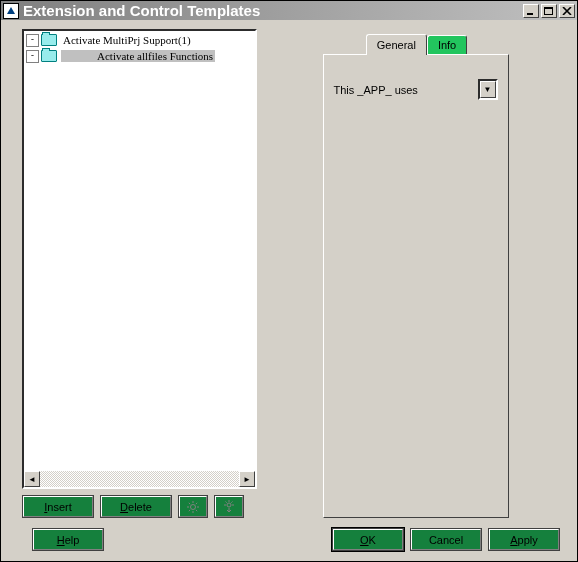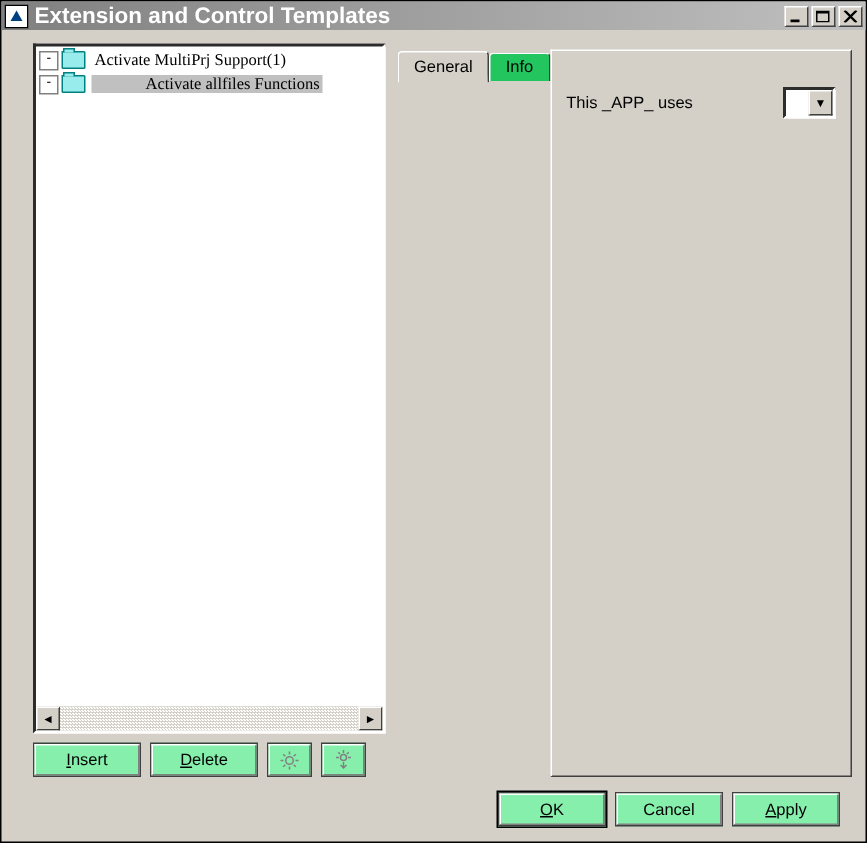--- a/index.html
+++ b/index.html
@@ -27,28 +27,28 @@
 .tree-row .expander { width:13px; height:13px; border:1px solid #808080; background:#fff; font-size:9px; line-height:9px; text-align:center; margin-right:2px; font-family:monospace; }
 .tree-row .folder { width:16px; height:12px; background:#98ecec; border:1px solid #008080; border-radius:0 1px 1px 1px; position:relative; margin-right:4px; }
 .tree-row .folder::before { content:""; position:absolute; top:-3px; left:0; width:6px; height:2px; background:#98ecec; border:1px solid #008080; border-bottom:none; }
 .tree-row .lbl { padding:0 2px;font-family:Liberation Serif, serif; }
 .tree-row.selected .lbl { background:#c0c0c0;padding-left:36px; }
 .hscroll { position:absolute; left:0; right:0; bottom:0; height:16px; background:#d4d0c8; display:flex; }
 .hscroll .arrow { width:16px; height:16px; background:#d4d0c8; border:1px solid #fff; border-right-color:#404040; border-bottom-color:#404040; display:flex; align-items:center; justify-content:center; font-size:8px; }
 .hscroll .track { flex:1; background:repeating-conic-gradient(#fff 0% 25%, #d4d0c8 0% 50%) 0/2px 2px; }
 
 .btn-row { display:flex; gap:6px; margin-top:6px; }
-.btn, .mainbtn { height:23px; background:#86efac; border:1px solid #404040; position:relative; display:flex; align-items:center; justify-content:center; padding:0 4px; cursor:default; }
+.btn, .mainbtn { height:23px; background:#15803d; border:1px solid #404040; position:relative; display:flex; align-items:center; justify-content:center; padding:0 4px; cursor:default; }
 .btn::before, .mainbtn::before { content:""; position:absolute; inset:0; border:1px solid #fff; border-right-color:#808080; border-bottom-color:#808080; pointer-events:none; }
 .btn { width:72px; }
 .btn.small { width:30px; }
 .btn .u { text-decoration:underline; }
 
 
-.right { flex:1; display:flex; padding-top:4px; }
+.right { flex:1; display:flex; flex-direction:column; padding-top:4px;align-items:center; }
 .tabs { display:flex; align-items:flex-end; height:21px; padding-left:2px; }
 .tab { padding:3px 10px 3px 10px; background:#22c55e; border:1px solid #808080; border-bottom:none; border-top-left-radius:3px; border-top-right-radius:3px; margin-right:0px; position:relative; cursor:default; }
 .tab.active { border-color:#fff #404040 #d4d0c8 #fff; z-index:2; background:#d4d0c8; margin-bottom:-1px; padding-top:4px; padding-bottom:4px; }
 .tab.inactive { border-color:#fff #404040 #404040 #fff; z-index:1; margin-top:2px; }
 .tabpage { flex:1; background:#d4d0c8; border:1px solid #fff; border-right-color:#404040; border-bottom-color:#404040; padding:24px 10px; }
 .field { display:flex; align-items:center; gap:4px; }
 .field label { width:140px; }
 .combo { flex:1; height:21px; background:#fff; border:2px inset #fff; border-top-color:#808080; border-left-color:#808080; display:flex; align-items:stretch; }
 .combo .val { flex:1; }
 .combo .drop { width:16px; background:#d4d0c8; border:1px solid #fff; border-right-color:#404040; border-bottom-color:#404040; display:flex; align-items:center; justify-content:center; font-size:8px; }
@@ -162,20 +162,23 @@
               <div class="val"></div>
               <div class="drop">▼</div>
             </div>
           </div>
         </div>
       </div>
 
     </div>
 
     <div class="bottom">
+      <div class="mainbtn">
+          <span><span class="u">H</span>elp</span>
+        </div>
       <div class="spacer"></div>
       <div class="mainbtn default">
           <span><span class="u">O</span>K</span>
         </div>
       <div class="mainbtn">Cancel</div>
       <div class="mainbtn">
           <span><span class="u">A</span>pply</span>
         </div>
     </div>
   </div>

